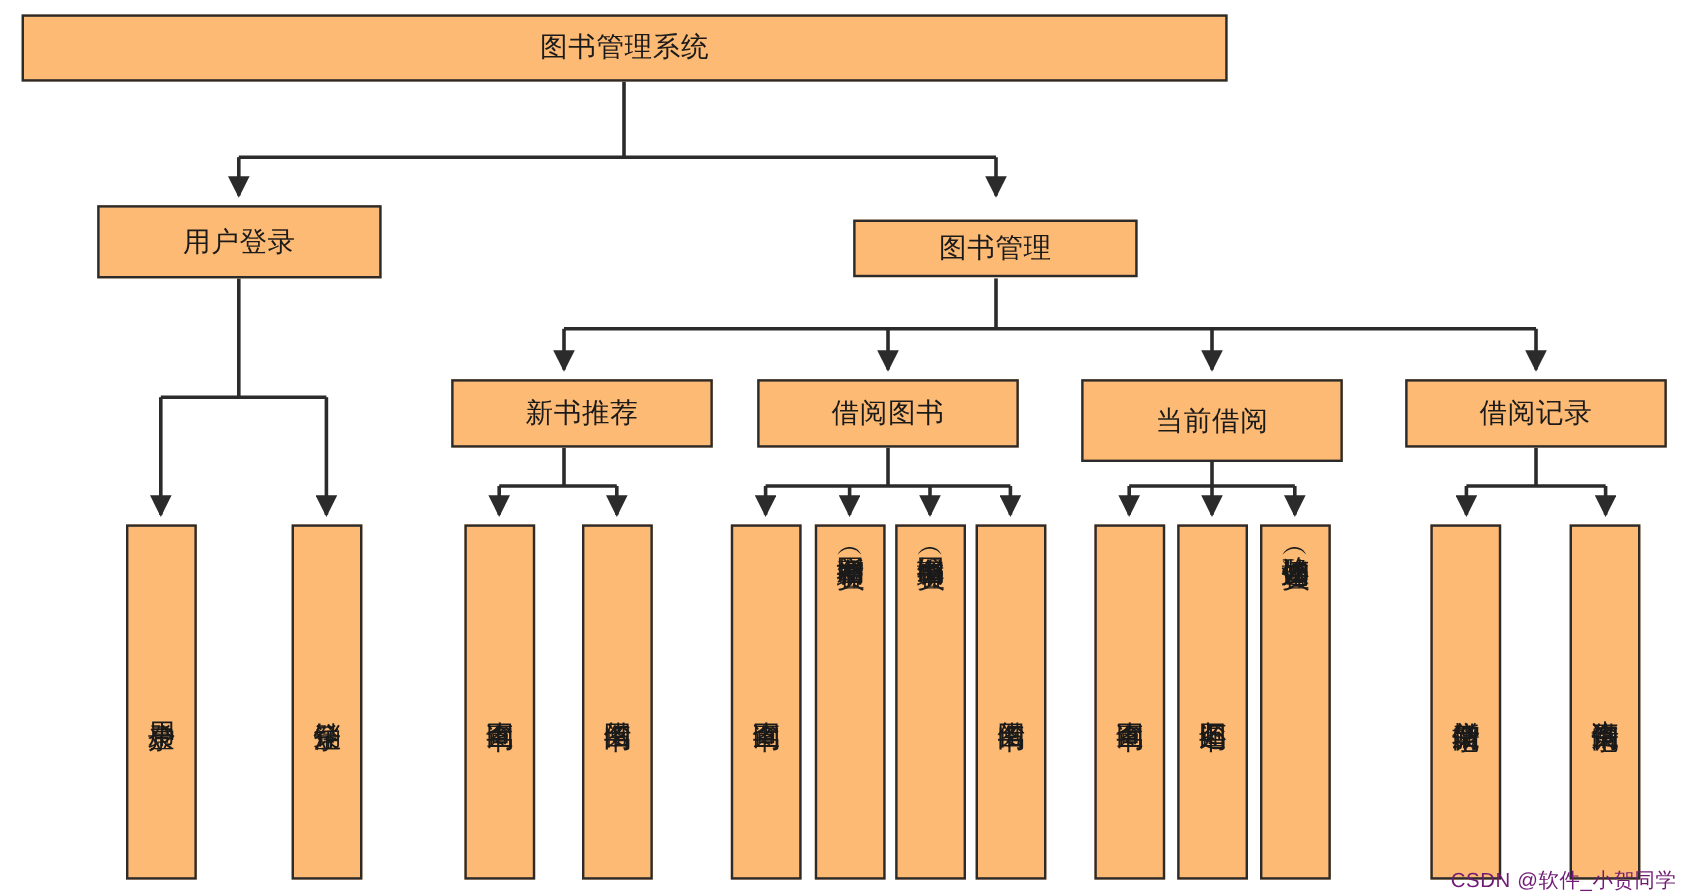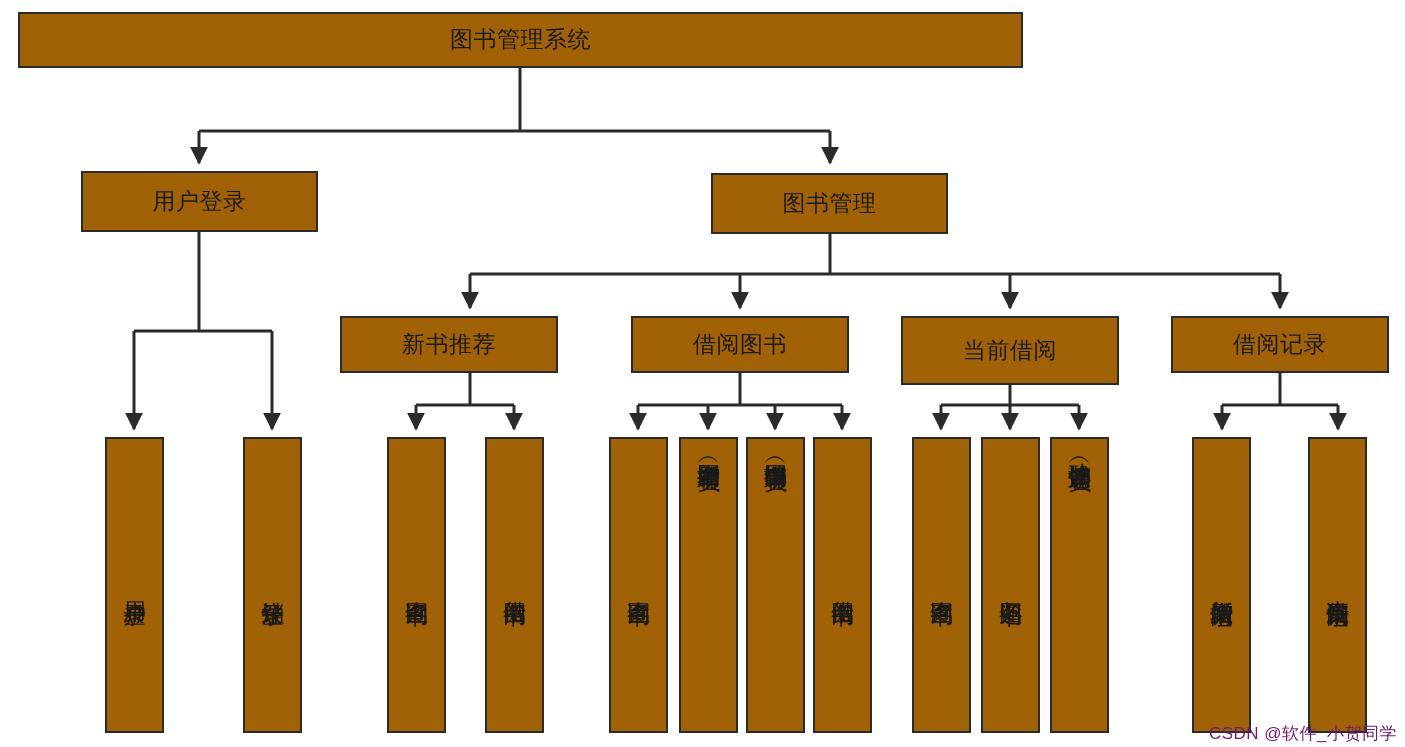--- a/index.html
+++ b/index.html
@@ -21,21 +21,21 @@
     position: absolute;
     left: 0;
     top: 0;
     width: 1405px;
     height: 747px;
     pointer-events: none;
   }
   .node {
     position: absolute;
     box-sizing: border-box;
-    background: #a16207;
+    background: #fdba74;
     border: 2px solid #2b2b2b;
     display: flex;
     align-items: center;
     justify-content: center;
     color: #1a1a1a;
     overflow: hidden;
   }
   .node .label {
     display: block;
     text-align: center;
@@ -131,25 +131,25 @@
     </g>
   </svg>
 
   <div class="node root horiz" style="left:18px; top:12px; width:1005px; height:56px;">
     <span class="label">图书管理系统</span>
   </div>
 
   <div class="node horiz" style="left:81px; top:171px; width:237px; height:61px;">
     <span class="label">用户登录</span>
   </div>
-  <div class="node horiz" style="left:711px; top:173px; width:237px; height:61px;">
+  <div class="node horiz" style="left:711px; top:183px; width:237px; height:48px;">
     <span class="label">图书管理</span>
   </div>
 
-  <div class="node horiz" style="left:340px; top:316px; width:218px; height:57px;">
+  <div class="node horiz" style="left:376px; top:316px; width:218px; height:57px;">
     <span class="label">新书推荐</span>
   </div>
   <div class="node horiz" style="left:631px; top:316px; width:218px; height:57px;">
     <span class="label">借阅图书</span>
   </div>
   <div class="node horiz" style="left:901px; top:316px; width:218px; height:69px;">
     <span class="label">当前借阅</span>
   </div>
   <div class="node horiz" style="left:1171px; top:316px; width:218px; height:57px;">
     <span class="label">借阅记录</span>

